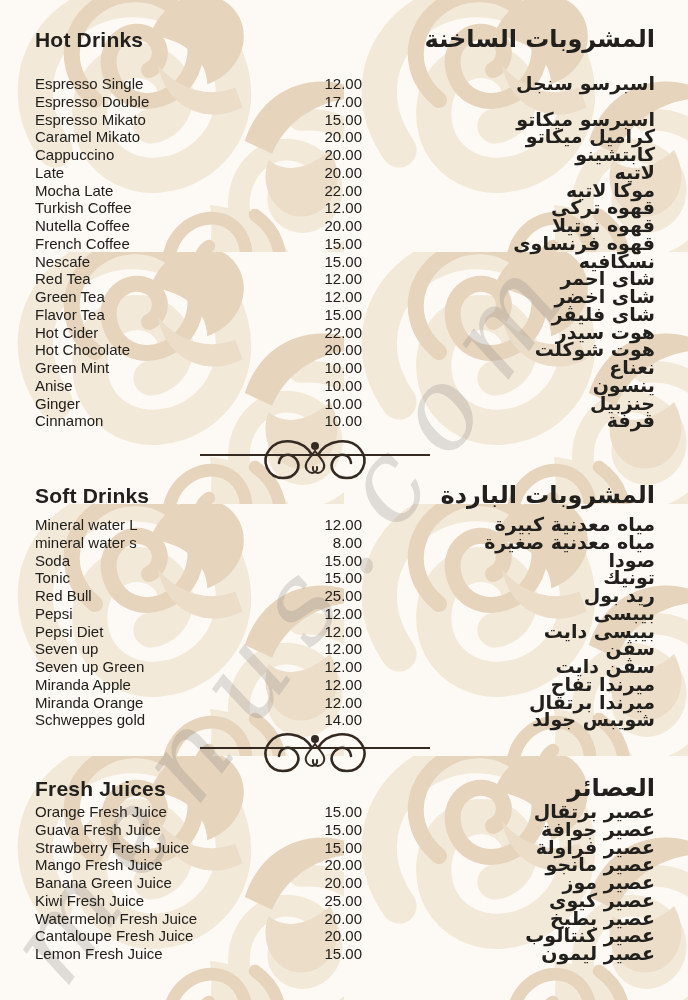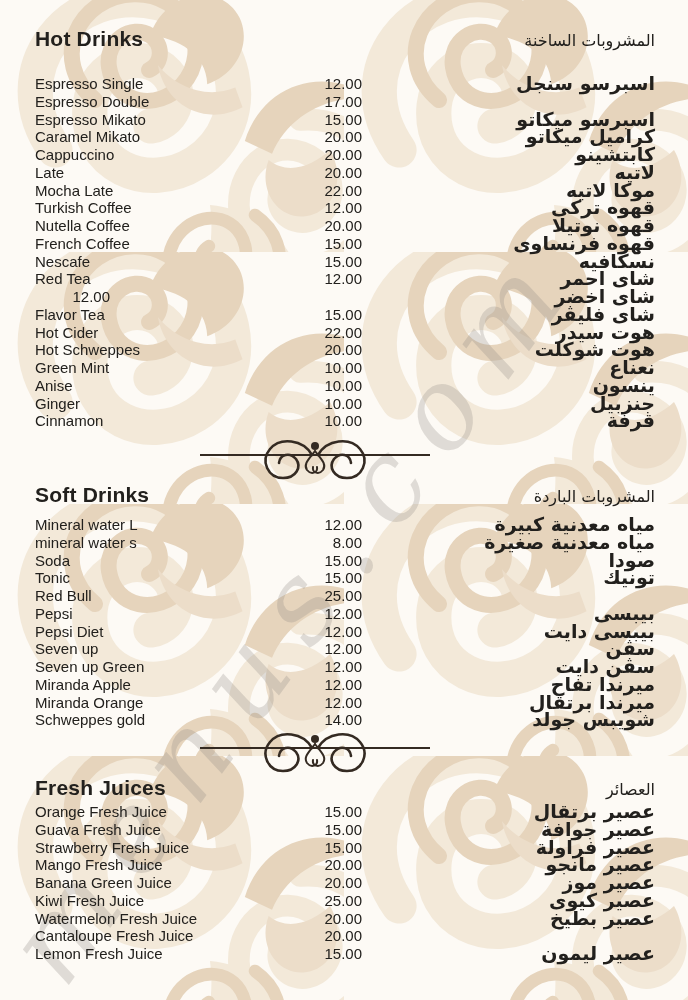--- a/index.html
+++ b/index.html
@@ -39,21 +39,21 @@
   }
   .content{
     position:absolute;inset:0;z-index:2;
     padding:26px 33px 0 35px;
   }
   .section-head{
     display:flex;justify-content:space-between;align-items:baseline;
     height:26px;line-height:26px;
   }
   .title-en{font-size:21px;font-weight:700;letter-spacing:.2px;text-align:center;}
-  .title-ar{font-size:16px;font-weight:400;font-family:"DejaVu Sans",sans-serif;direction:rtl;}
+  .title-ar{font-size:24px;font-weight:700;font-family:"DejaVu Sans",sans-serif;direction:rtl;}
   .rows{display:block;}
   .rows-hot{margin-top:23px;}
   .rows-soft{margin-top:8px;}
   .rows-juice{margin-top:2px;}
   .row{
     display:flex;align-items:flex-end;
     line-height:17.75px;height:17.75px;
     font-size:15px;
   }
   .nm{flex:0 0 252px;white-space:nowrap;overflow:visible;}
@@ -163,35 +163,36 @@
     <span class="nm">Nescafe</span>
     <span class="pr">15.00</span>
     <span class="ar">نسكافيه</span>
   </div>
           <div class="row">
     <span class="nm">Red Tea</span>
     <span class="pr">12.00</span>
     <span class="ar">شاى احمر</span>
   </div>
           <div class="row">
+    <span class="nm">Green Tea</span>
     <span class="pr">12.00</span>
     <span class="ar">شاى اخضر</span>
   </div>
           <div class="row">
     <span class="nm">Flavor Tea</span>
     <span class="pr">15.00</span>
     <span class="ar">شاى فليڤر</span>
   </div>
           <div class="row">
     <span class="nm">Hot Cider</span>
     <span class="pr">22.00</span>
     <span class="ar">هوت سيدر</span>
   </div>
           <div class="row">
-    <span class="nm">Hot Schweppes</span>
+    <span class="nm">Hot Chocolate</span>
     <span class="pr">20.00</span>
     <span class="ar">هوت شوكلت</span>
   </div>
           <div class="row">
     <span class="nm">Green Mint</span>
     <span class="pr">10.00</span>
     <span class="ar">نعناع</span>
   </div>
           <div class="row">
     <span class="nm">Anise</span>
@@ -246,20 +247,21 @@
     <span class="ar">صودا</span>
   </div>
           <div class="row">
     <span class="nm">Tonic</span>
     <span class="pr">15.00</span>
     <span class="ar">تونيك</span>
   </div>
           <div class="row">
     <span class="nm">Red Bull</span>
     <span class="pr">25.00</span>
+    <span class="ar">ريد بول</span>
   </div>
           <div class="row">
     <span class="nm">Pepsi</span>
     <span class="pr">12.00</span>
     <span class="ar">بيبسى</span>
   </div>
           <div class="row">
     <span class="nm">Pepsi Diet</span>
     <span class="pr">12.00</span>
     <span class="ar">بيبسى دايت</span>
@@ -342,20 +344,21 @@
     <span class="ar">عصير كيوى</span>
   </div>
           <div class="row">
     <span class="nm">Watermelon Fresh Juice</span>
     <span class="pr">20.00</span>
     <span class="ar">عصير بطيخ</span>
   </div>
           <div class="row">
     <span class="nm">Cantaloupe Fresh Juice</span>
     <span class="pr">20.00</span>
+    <span class="ar">عصير كنتالوب</span>
   </div>
           <div class="row">
     <span class="nm">Lemon Fresh Juice</span>
     <span class="pr">15.00</span>
     <span class="ar">عصير ليمون</span>
   </div>
         </div>
     </section>
 
   </div>

